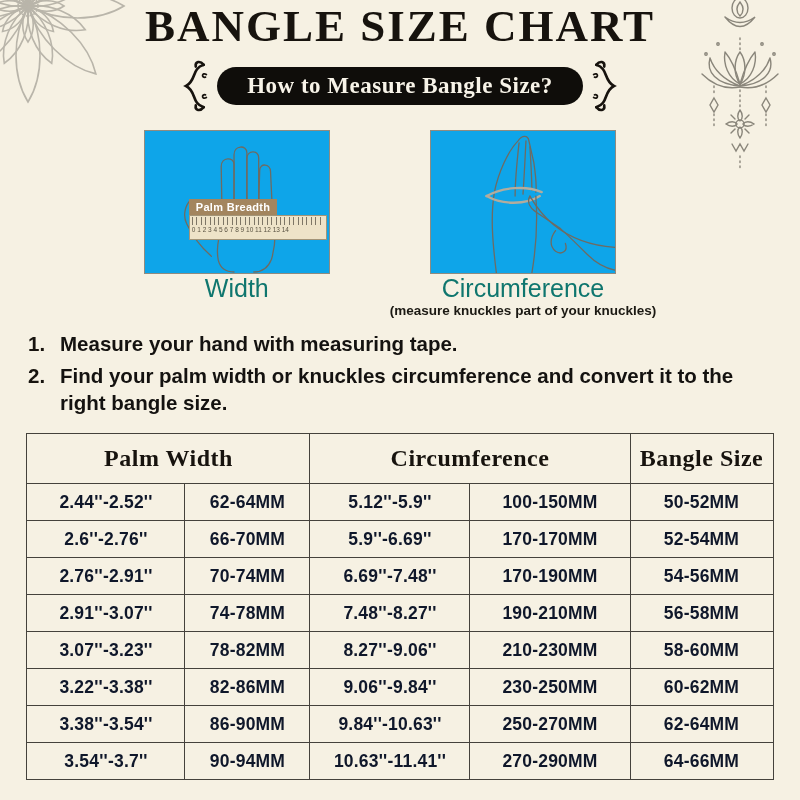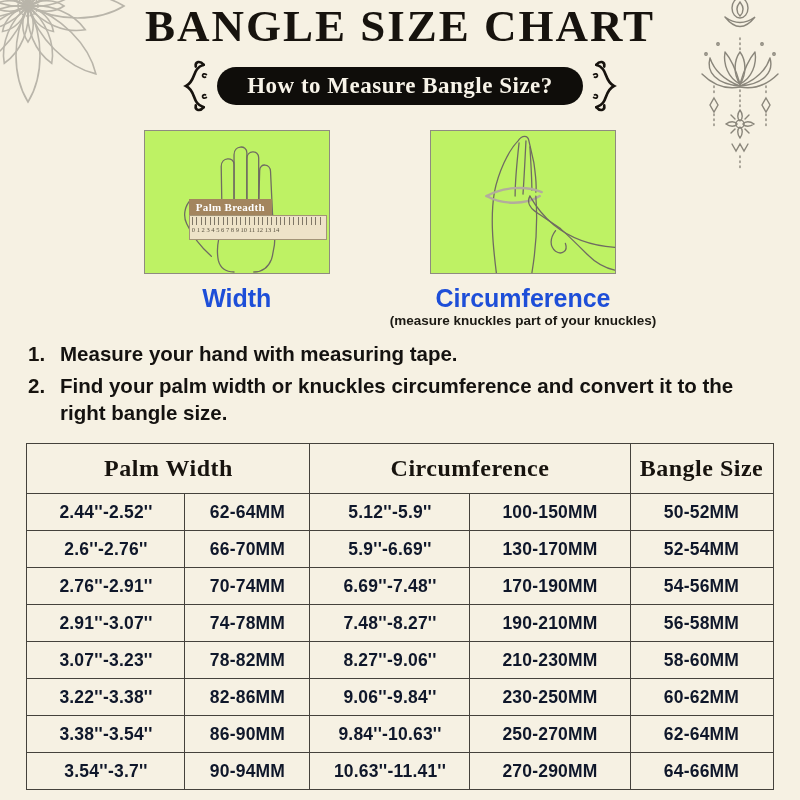--- a/index.html
+++ b/index.html
@@ -19,37 +19,37 @@
   }
   .banner-row{display:flex;justify-content:center;align-items:center;gap:8px;margin-top:6px;}
   .banner-pill{
     background:#0f0d0a;color:#f7f3e8;border-radius:24px;
     font-family:"Liberation Serif",serif;font-weight:bold;font-size:23px;
     padding:6px 30px;letter-spacing:0.5px;
   }
   
   .figures{display:flex;justify-content:center;gap:60px;margin-top:16px;}
   .fig-col{display:flex;flex-direction:column;align-items:center;}
-  .fig-card{width:184px;height:142px;background:#bef264;border:1px solid #8f8b80;position:relative;font-family:Liberation Serif, serif;}
+  .fig-card{width:184px;height:142px;background:#0ea5e9;border:1px solid #8f8b80;position:relative;}
   .fig-card svg{position:absolute;left:0;top:0;}
   .ruler-wrap{position:absolute;left:44px;top:66px;width:138px;}
   .ruler-badge{
     display:inline-block;background:#a3855e;color:#ffffff;
     font-size:11px;font-weight:bold;padding:2px 7px;letter-spacing:0.3px;
   }
   .ruler{height:25px;background:#eee3c8;border:1px solid #a39477;box-sizing:border-box;}
   .ruler-ticks{
     height:8px;margin:1px 2px 0 2px;
     background-image:repeating-linear-gradient(90deg,#7e7666 0 1px,transparent 1px 4.4px);
   }
   .ruler-nums{
     font-size:6.5px;color:#5a5342;white-space:nowrap;overflow:hidden;
     padding-left:2px;letter-spacing:0px;margin-top:1px;
   }
-  .fig-caption{margin-top:10px;font-size:25px;font-weight:bold;color:#1d4ed8;}
+  .fig-caption{font-size:25px;font-weight:normal;color:#0f766e;}
   .fig-subcaption{font-size:13.5px;font-weight:bold;white-space:nowrap;color:#1b1913;margin-top:0;}
   
   .instructions{margin:12px 0 0 28px;}
   .instr{display:flex;align-items:flex-start;margin-top:4px;}
   .instr-num{flex:0 0 26px;font-size:20.5px;font-weight:600;line-height:1.35;}
   .instr-text{max-width:692px;font-size:20.5px;font-weight:600;line-height:1.35;color:#141210;margin-left:6px;}
   
   .size-table{margin:16px auto 0 auto;width:746px;border-collapse:collapse;table-layout:fixed;}
   .size-table th,.size-table td{border:1px solid #45423c;text-align:center;padding:0;}
   .size-table th{
@@ -234,21 +234,21 @@
         <td>2.44''-2.52''</td>
         <td>62-64MM</td>
         <td>5.12''-5.9''</td>
         <td>100-150MM</td>
         <td>50-52MM</td>
       </tr>
       <tr>
         <td>2.6''-2.76''</td>
         <td>66-70MM</td>
         <td>5.9''-6.69''</td>
-        <td>130-170MM</td>
+        <td>170-170MM</td>
         <td>52-54MM</td>
       </tr>
       <tr>
         <td>2.76''-2.91''</td>
         <td>70-74MM</td>
         <td>6.69''-7.48''</td>
         <td>170-190MM</td>
         <td>54-56MM</td>
       </tr>
       <tr>

